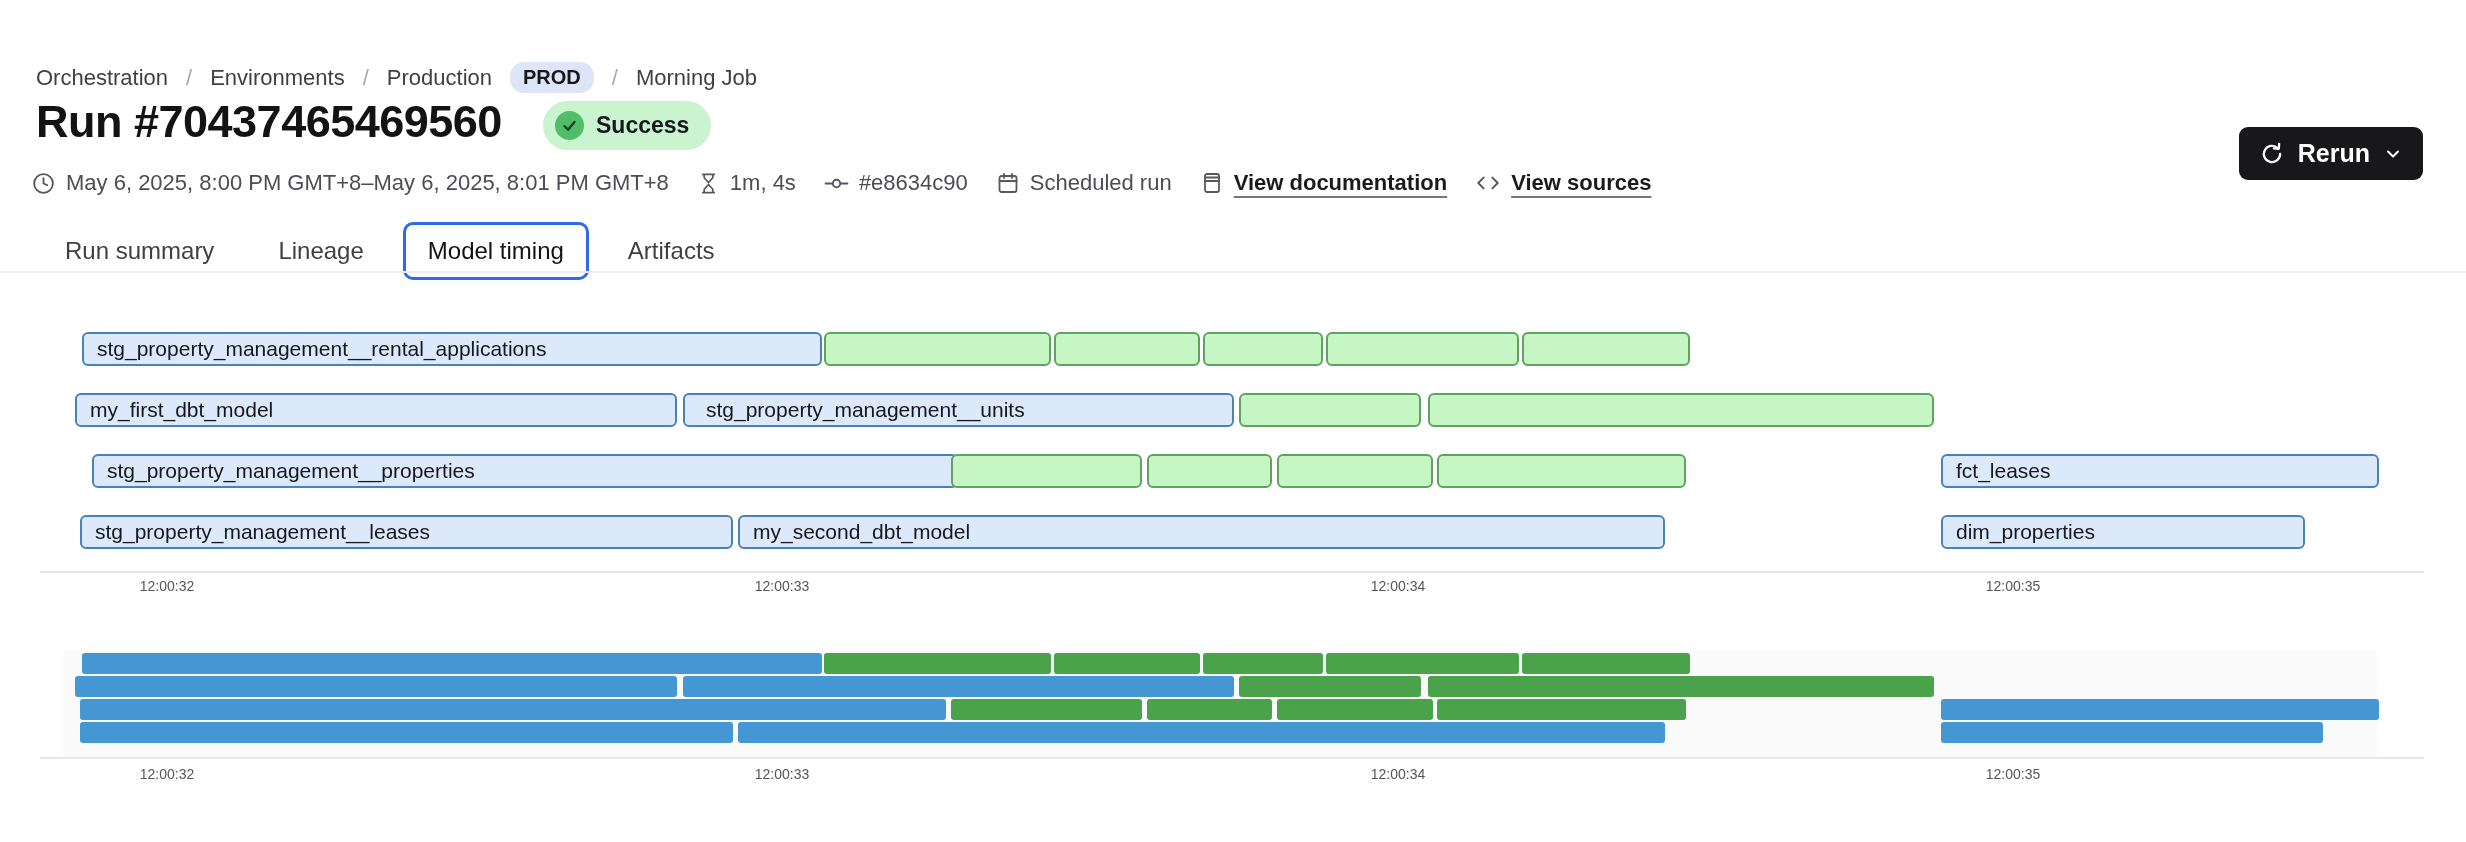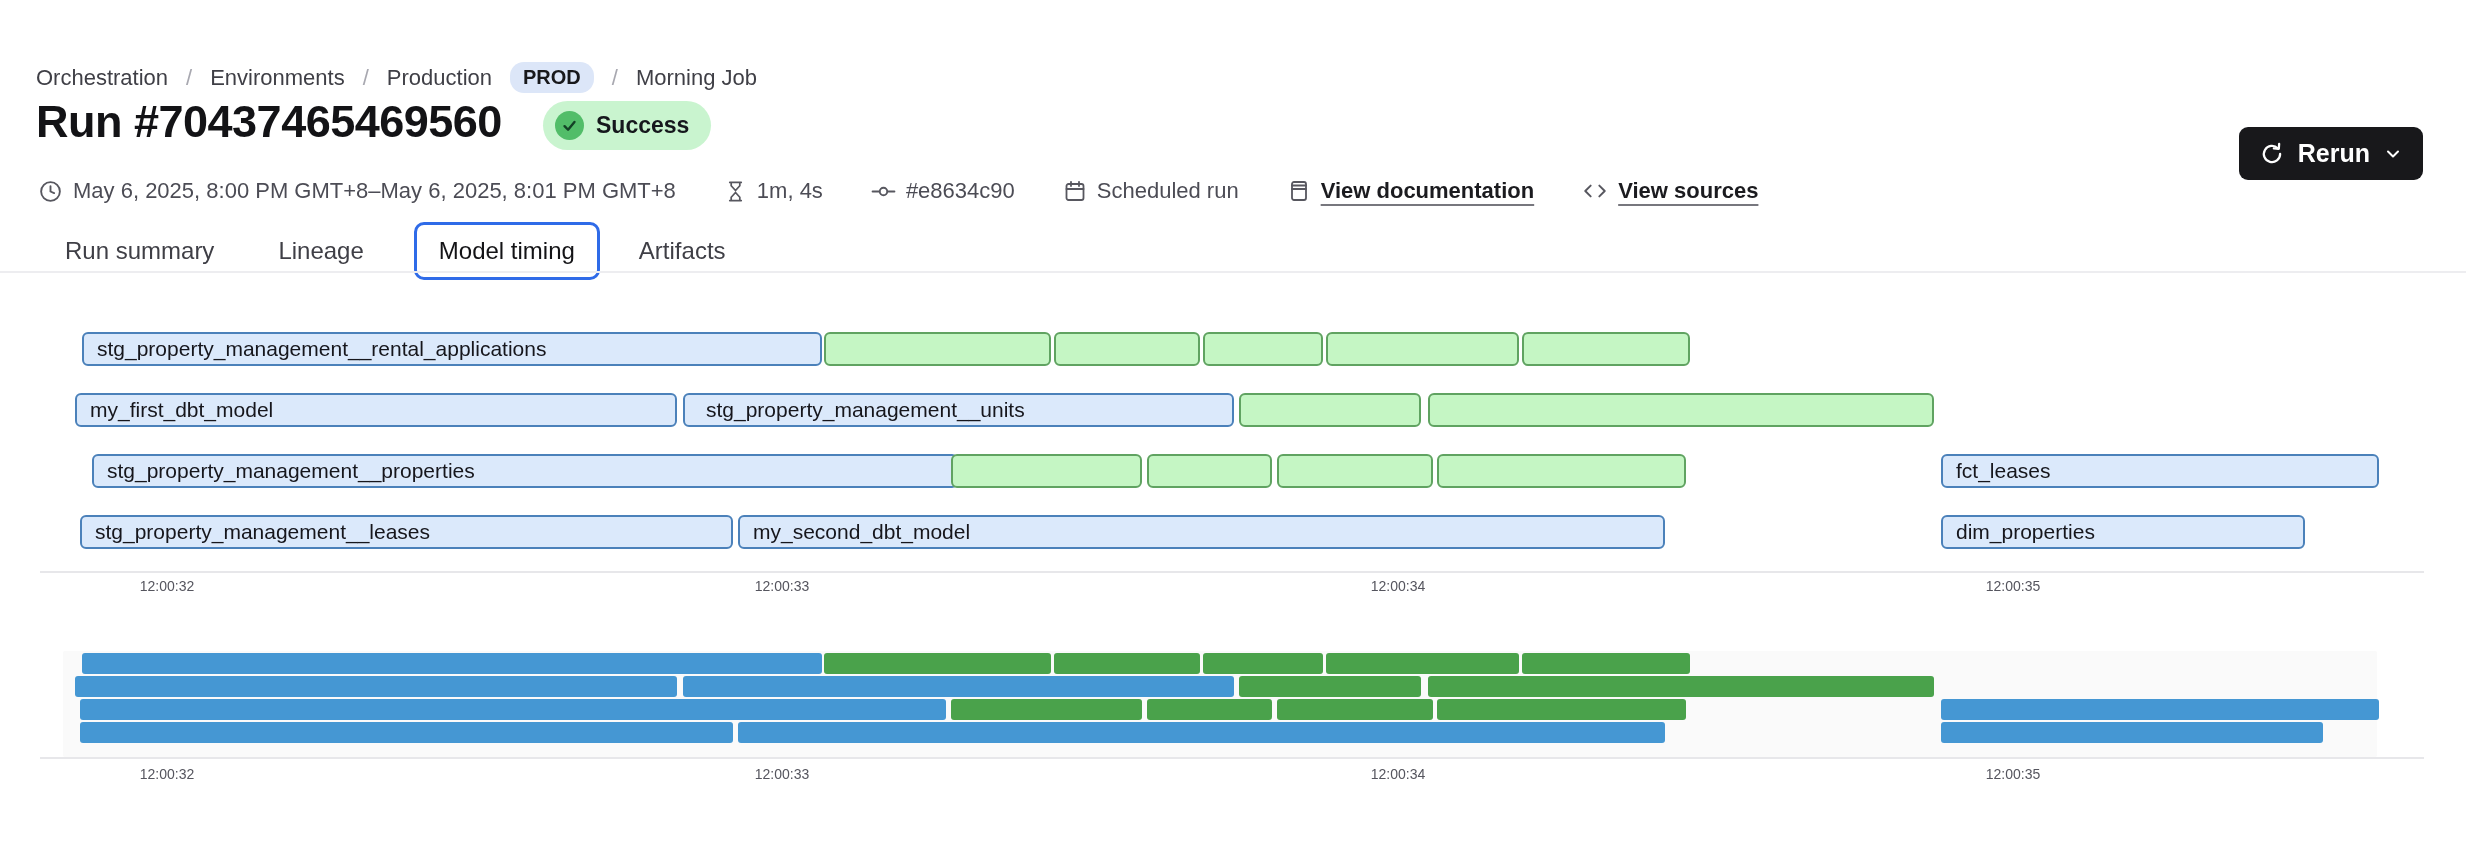--- a/index.html
+++ b/index.html
@@ -12,32 +12,32 @@
   .crumb-sep { color:#a8a8b0; }
   .env-badge { background:#dce6f8; color:#18181b; font-weight:700; font-size:20px; padding:4px 13px; border-radius:14px; }
 
   
   .page-title { position:absolute; left:36px; top:96px; font-size:45px; font-weight:700; letter-spacing:-0.5px; color:#131316; }
   .status-badge { position:absolute; left:543px; top:101px; height:49px; display:flex; align-items:center; gap:12px; background:#c9f4cf; border-radius:25px; padding:0 22px 0 12px; }
   .status-badge .txt { font-size:23px; font-weight:600; color:#15171c; }
   .check-circle { width:29px; height:29px; border-radius:50%; background:#52bd69; display:flex; align-items:center; justify-content:center; }
 
   
-  .meta-row { position:absolute; left:38px; top:170px; display:flex; align-items:center; gap:48px; font-size:22px; color:#4c4c55; white-space:nowrap;margin-top:8px; }
+  .meta-row { position:absolute; left:31px; top:170px; display:flex; align-items:center; gap:28px; font-size:22px; color:#4c4c55; white-space:nowrap; }
   .meta-item { display:flex; align-items:center; gap:10px; }
   .meta-item svg { flex:0 0 auto; }
   .meta-link { color:#1b1b1f; font-weight:700; text-decoration:underline; text-decoration-thickness:2px; text-underline-offset:6px; text-decoration-color:#77777e; cursor:pointer; }
 
   
   .rerun-btn { position:absolute; right:43px; top:127px; height:53px; background:#18181b; color:#fff; border:none; border-radius:9px; display:flex; align-items:center; gap:13px; padding:0 20px; font-size:25px; font-weight:600; font-family:inherit; cursor:pointer; }
 
   
   .tabs { position:absolute; left:40px; top:222px; display:flex; align-items:center; gap:14px; font-size:24px; color:#3f3f46; }
   .tab { padding:12px 22px; cursor:pointer; border:3px solid transparent; border-radius:10px; }
-  .tab.selected { border-color:#2f6be8; color:#131316; font-weight:500; background:#fff;margin-left:11px; }
+  .tab.selected { border-color:#2f6be8; color:#131316; font-weight:500; background:#fff; }
   .tabs-divider { position:absolute; left:0; top:271px; width:2466px; height:2px; background:#ededf0; }
 
   
   #gantt-layer { position:absolute; inset:0; }
   .chart-bottom-border { position:absolute; left:40px; top:571px; width:2384px; height:2px; background:#e7e7ea; }
   .minimap-bottom-border { position:absolute; left:40px; top:757px; width:2384px; height:2px; background:#e7e7ea; }
   .minimap-viewport { position:absolute; left:63px; top:651px; width:2314px; height:106px; background:#fafafa; border-radius:2px; }
 
   .gbar { position:absolute; height:34px; border:2px solid; border-radius:6px; display:flex; align-items:center; overflow:hidden; }
   .gbar.blue  { background:#dbe9fb; border-color:#4b81ba; }

